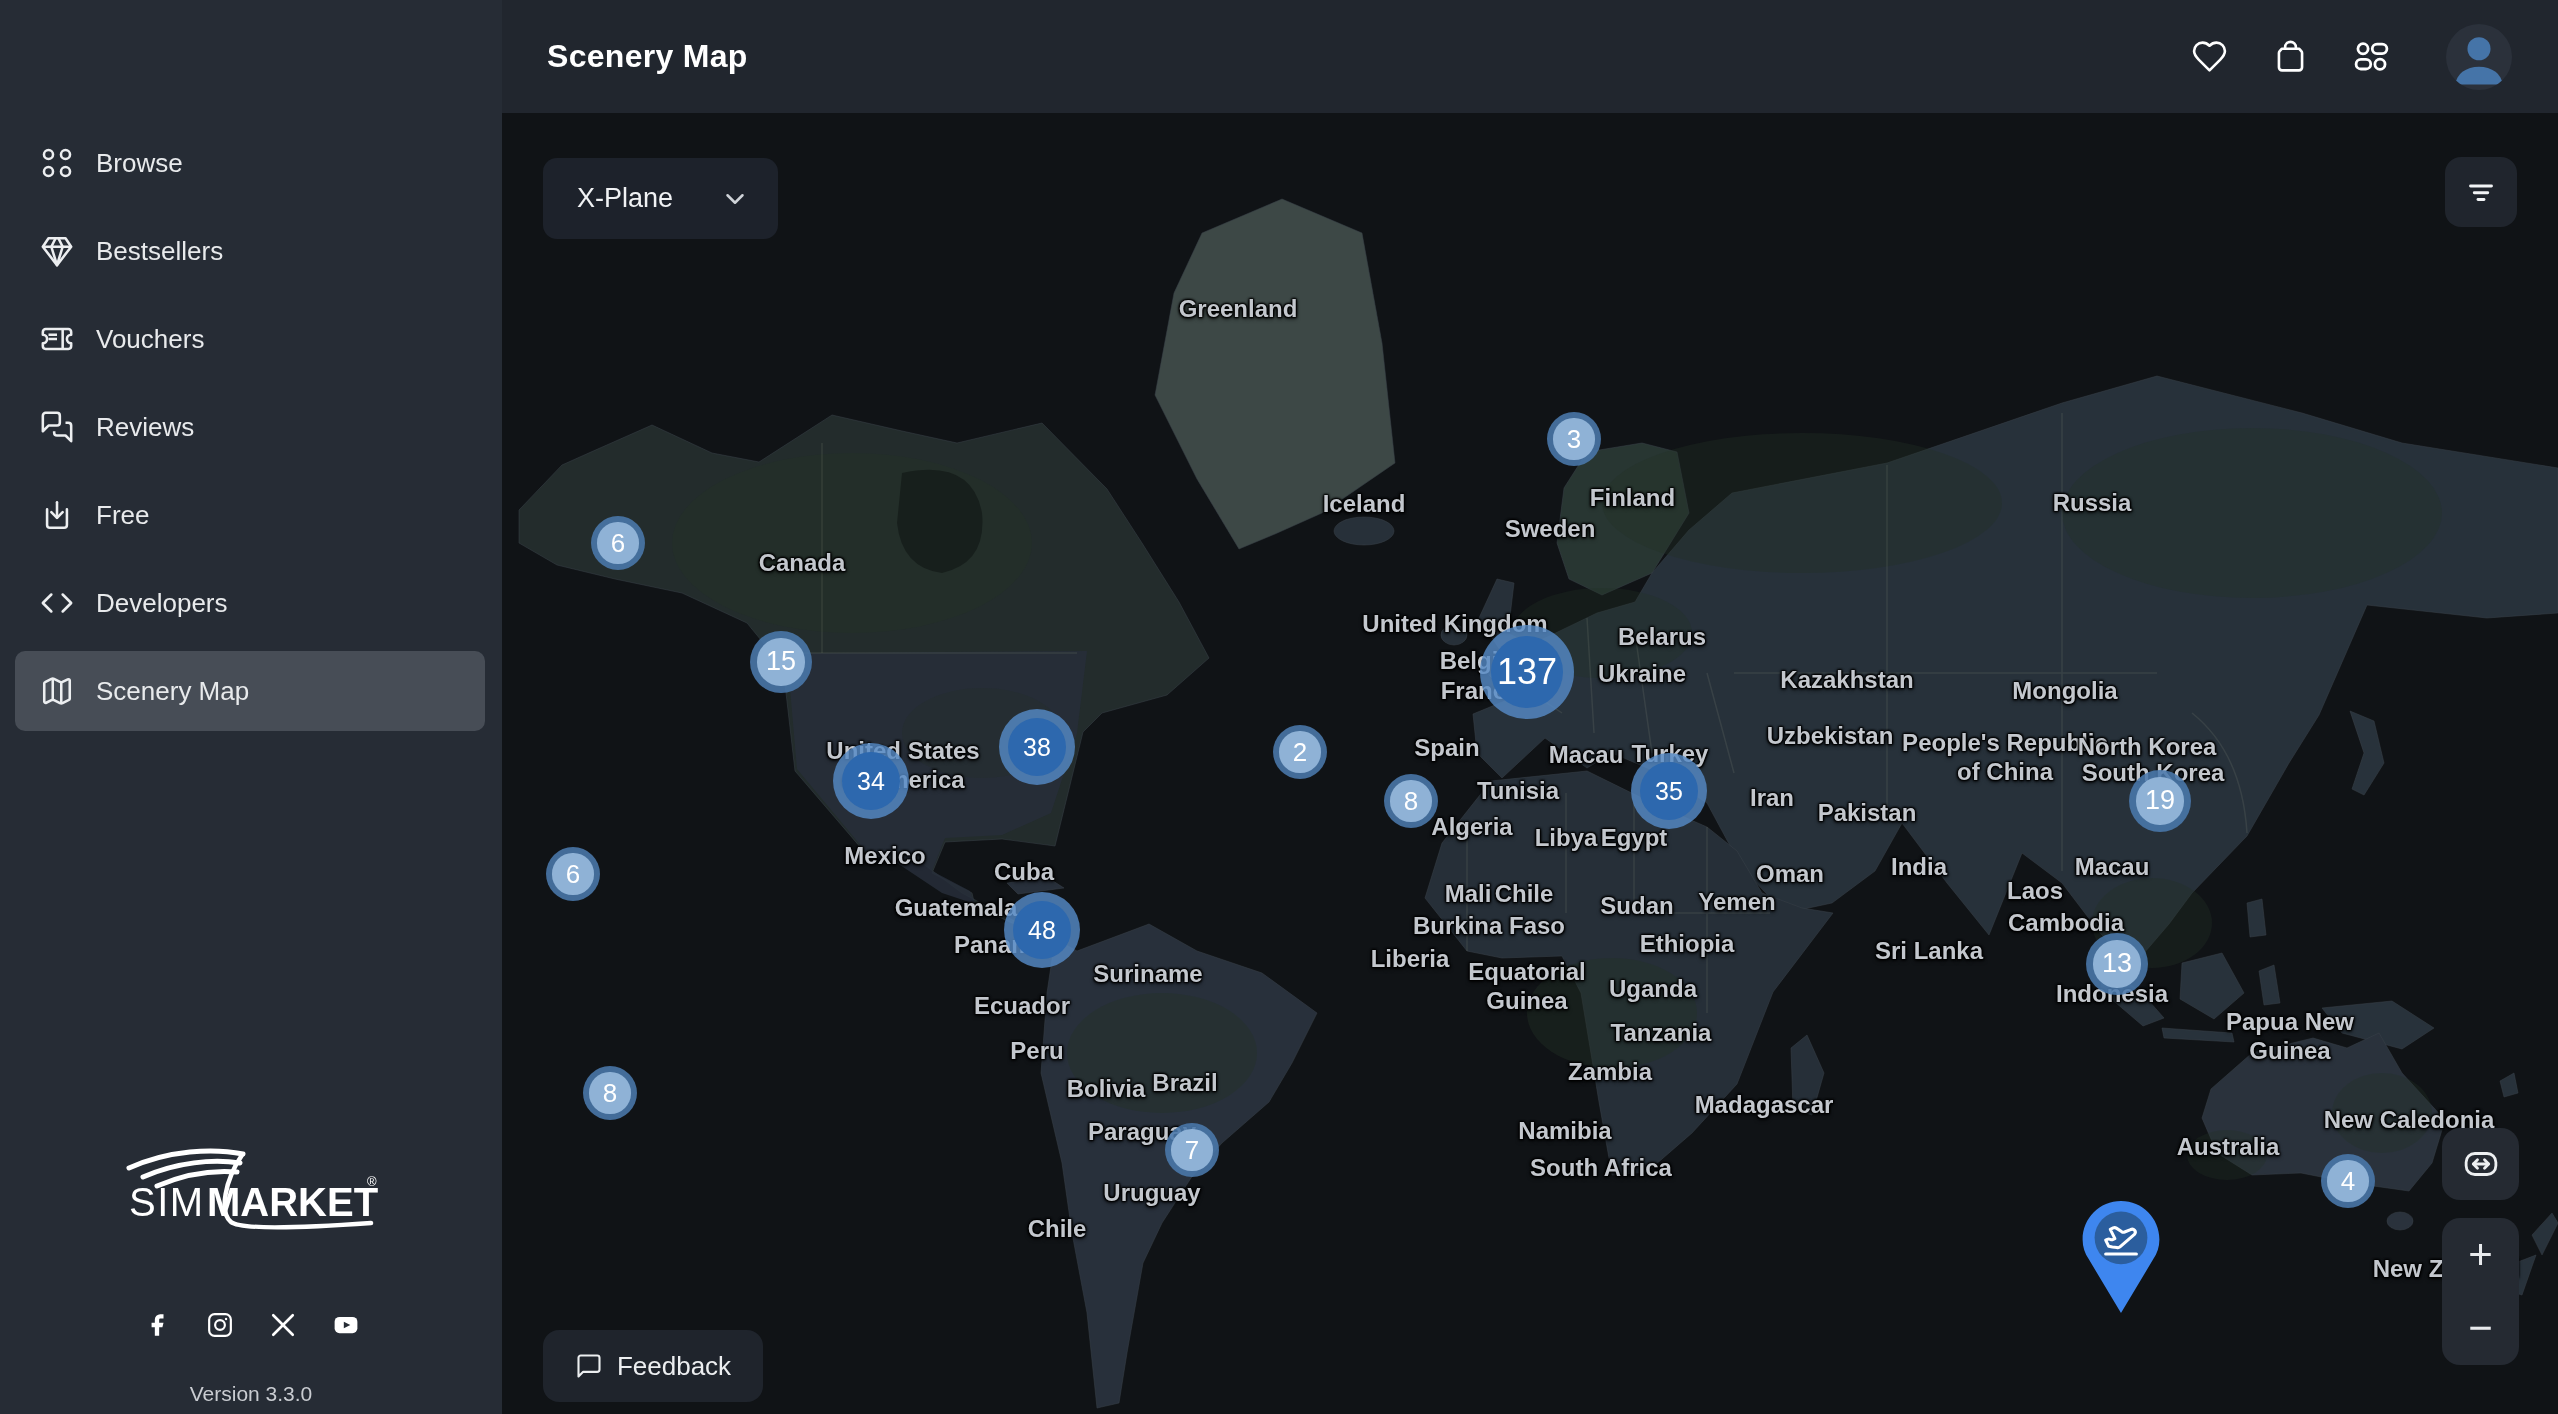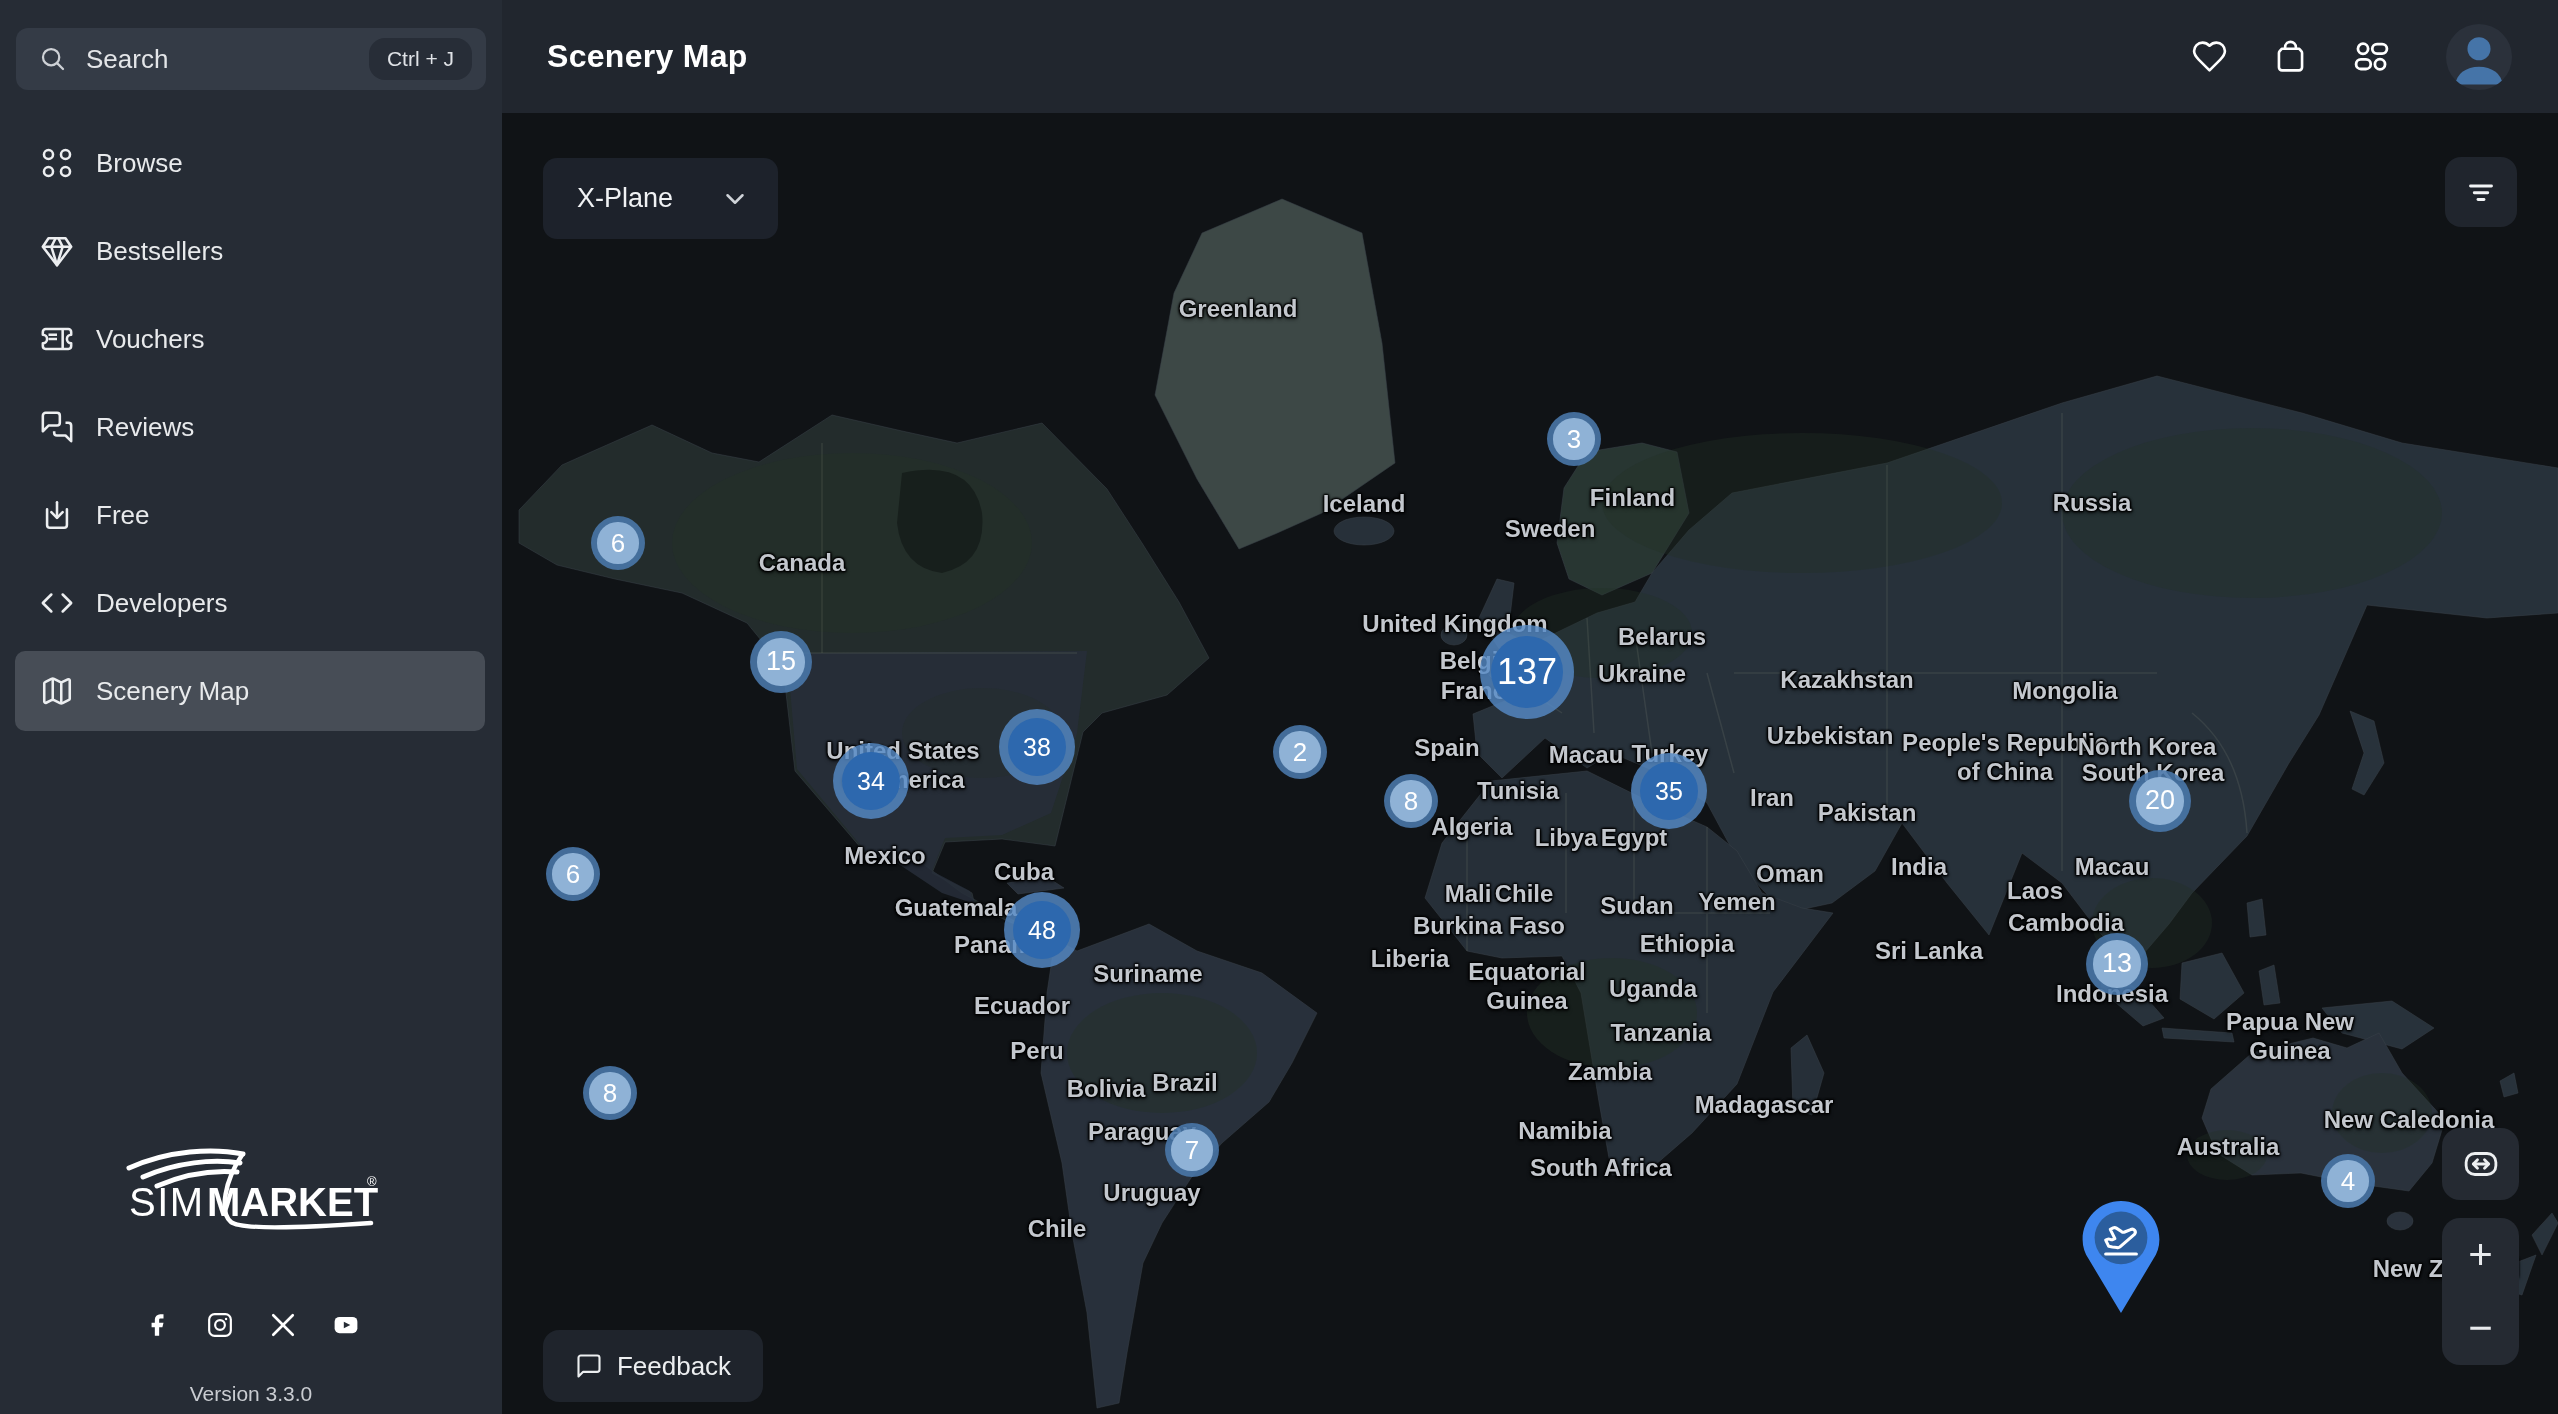--- a/index.html
+++ b/index.html
@@ -81,30 +81,20 @@
   .feedback .flabel { font-size:26px; color:#eceef0; }
 
   svg.icon { width:100%; height:100%; }
 </style>
 </head>
 <body>
 
 <div class="app">
 
   <aside class="sidebar">
-    <div class="search">
-      <span class="sicon">
-        <svg class="icon" viewBox="0 0 24 24" fill="none" stroke="#dfe2e6" stroke-width="1.8" stroke-linecap="round">
-            <circle cx="10.5" cy="10.5" r="6.5"></circle>
-            <path d="m15.5 15.5 4.5 4.5"></path>
-          </svg>
-      </span>
-      <span class="ph">Search</span>
-      <span class="kbd">Ctrl + J</span>
-    </div>
 
     <nav class="nav">
       <div class="nav-item">
         <span class="nicon">
             <svg class="icon" viewBox="0 0 24 24" fill="none" stroke="#eceef0" stroke-width="1.8">
               <circle cx="6" cy="6" r="3.2"></circle>
               <circle cx="18" cy="6" r="3.2"></circle>
               <circle cx="6" cy="18" r="3.2"></circle>
               <circle cx="18" cy="18" r="3.2"></circle>
             </svg>
@@ -532,21 +522,21 @@
         <div class="cluster xl dark" style="left: 1025px; top: 559px;">
           <div class="cin">137</div>
         </div>
         <div class="cluster s light" style="left: 909px; top: 688px;">
           <div class="cin">8</div>
         </div>
         <div class="cluster l dark" style="left: 1167px; top: 678px;">
           <div class="cin">35</div>
         </div>
         <div class="cluster m light" style="left: 1658px; top: 688px;">
-          <div class="cin">20</div>
+          <div class="cin">19</div>
         </div>
         <div class="cluster s light" style="left: 71px; top: 761px;">
           <div class="cin">6</div>
         </div>
         <div class="cluster l dark" style="left: 540px; top: 817px;">
           <div class="cin">48</div>
         </div>
         <div class="cluster m light" style="left: 1615px; top: 851px;">
           <div class="cin">13</div>
         </div>

